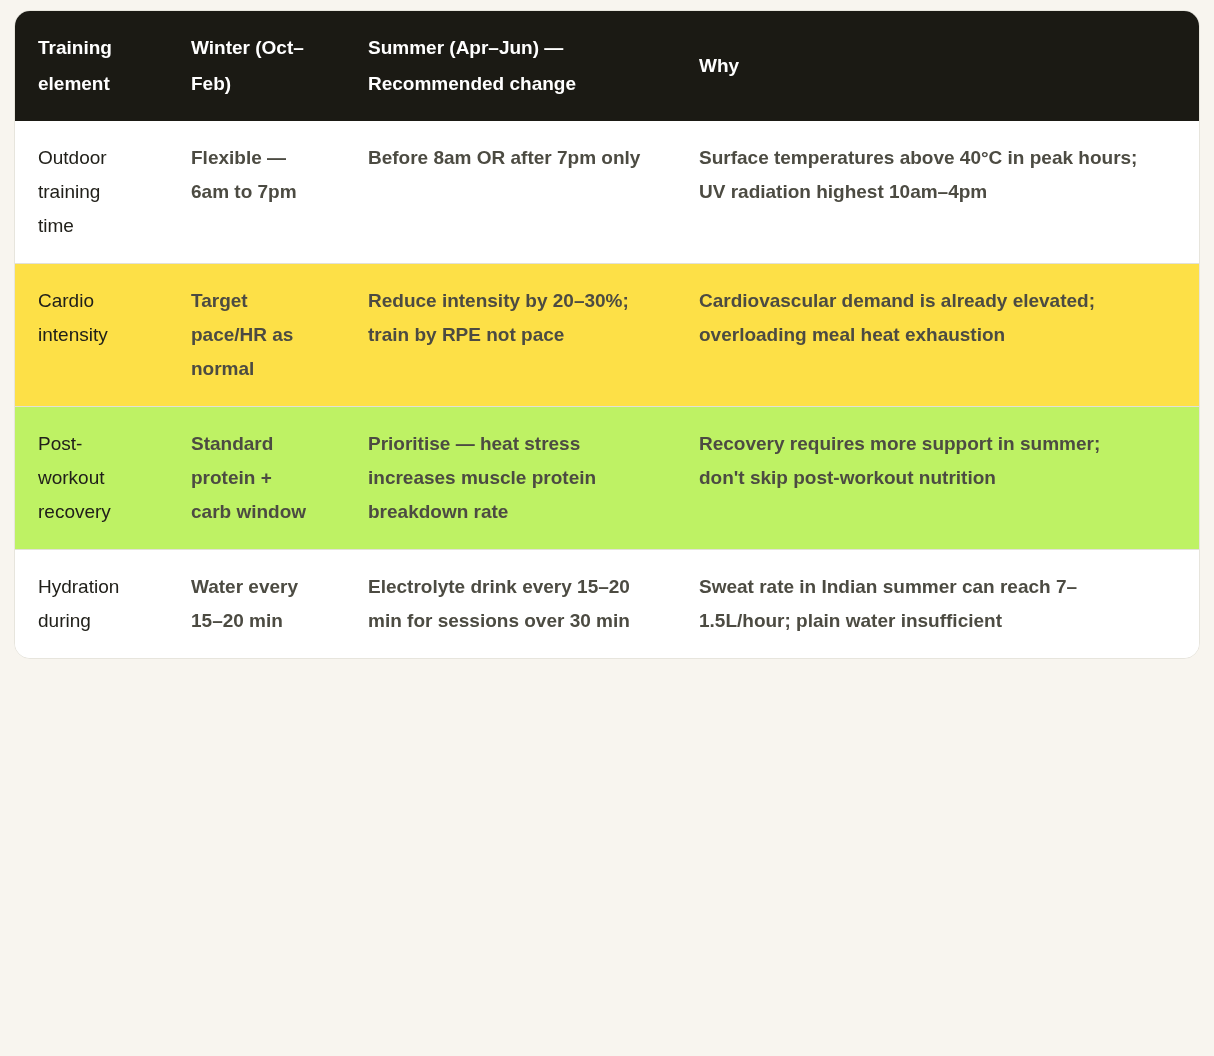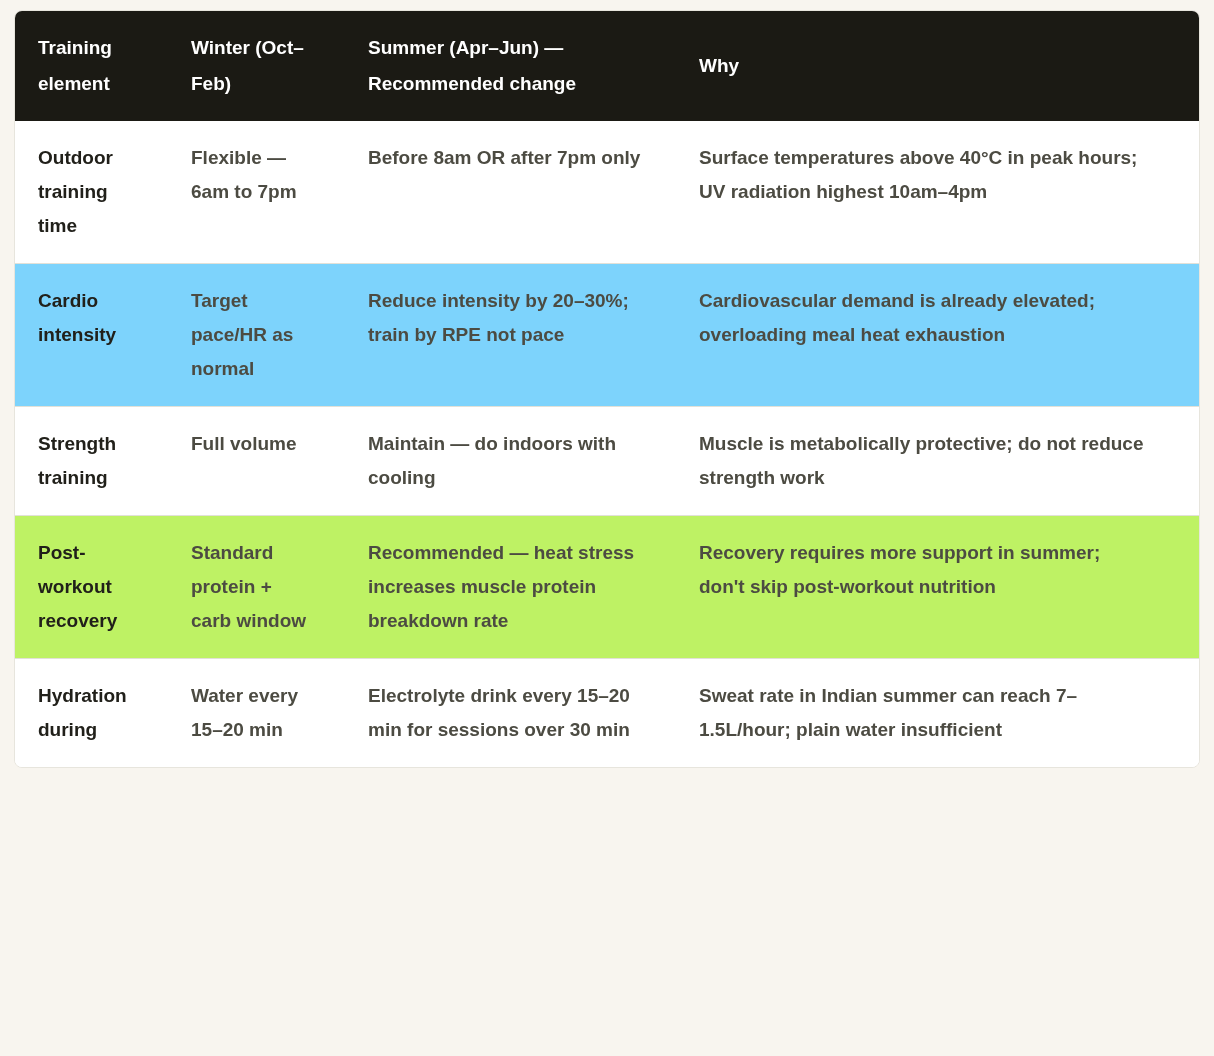--- a/index.html
+++ b/index.html
@@ -7,21 +7,21 @@
     width: 1214px;
     background: #f8f5ef;
     font-family: "Liberation Sans", "DejaVu Sans", sans-serif;
   }
   body { height: 1056px; overflow: hidden; }
 
   .card {
     width: 1186px;
     margin: 10px 14px 0 14px;
     border: 1px solid #e7e5dd;
-    border-radius: 8px;
+    border-radius: 16px;
     overflow: hidden;
     background: #ffffff;
   }
 
   table {
     width: 100%;
     border-collapse: collapse;
     table-layout: fixed;
   }
   col.c1 { width: 152px; }
@@ -47,30 +47,30 @@
   tbody td {
     font-size: 19px;
     line-height: 34px;
     color: #4c4b42;
     vertical-align: top;
     text-align: left;
     padding: 20px 22px 20px 24px;
     font-weight: bold;
   }
   tbody td.element {
-    font-weight: 700;
+    font-weight: 400;
     color: #21201a;
     padding-left: 23px;
     padding-right: 29px;
   }
   tbody td.winter { padding-right: 36px; }
   tbody td.why   { padding-right: 56px; margin-top: 12px; }
 
   tbody tr { background: #ffffff; }
-  tbody tr.shaded { background: #7dd3fc; }
+  tbody tr.shaded { background: #fde047; }
   tbody tr.green  { background: #bef264; }
   tbody tr + tr td { border-top: 1px solid #e2e1d8; }
 </style>
 </head>
 <body>
 
 <div class="card">
   <table>
     <colgroup>
       <col class="c1">
@@ -92,30 +92,24 @@
         <td class="winter">Flexible — 6am to 7pm</td>
         <td class="summer">Before 8am OR after 7pm only</td>
         <td class="why">Surface temperatures above 40°C in peak hours; UV radiation highest 10am–4pm</td>
       </tr>
       <tr class="shaded">
         <td class="element">Cardio intensity</td>
         <td class="winter">Target pace/HR as normal</td>
         <td class="summer">Reduce intensity by 20–30%; train by RPE not pace</td>
         <td class="why">Cardiovascular demand is already elevated; overloading meal heat exhaustion</td>
       </tr>
-      <tr>
-        <td class="element">Strength training</td>
-        <td class="winter">Full volume</td>
-        <td class="summer">Maintain — do indoors with cooling</td>
-        <td class="why">Muscle is metabolically protective; do not reduce strength work</td>
-      </tr>
       <tr class="green">
         <td class="element">Post-workout recovery</td>
         <td class="winter">Standard protein + carb window</td>
-        <td class="summer">Recommended — heat stress increases muscle protein breakdown rate</td>
+        <td class="summer">Prioritise — heat stress increases muscle protein breakdown rate</td>
         <td class="why">Recovery requires more support in summer; don't skip post-workout nutrition</td>
       </tr>
       <tr>
         <td class="element">Hydration during</td>
         <td class="winter">Water every 15–20 min</td>
         <td class="summer">Electrolyte drink every 15–20 min for sessions over 30 min</td>
         <td class="why">Sweat rate in Indian summer can reach 7–1.5L/hour; plain water insufficient</td>
       </tr>
     </tbody>
   </table>

